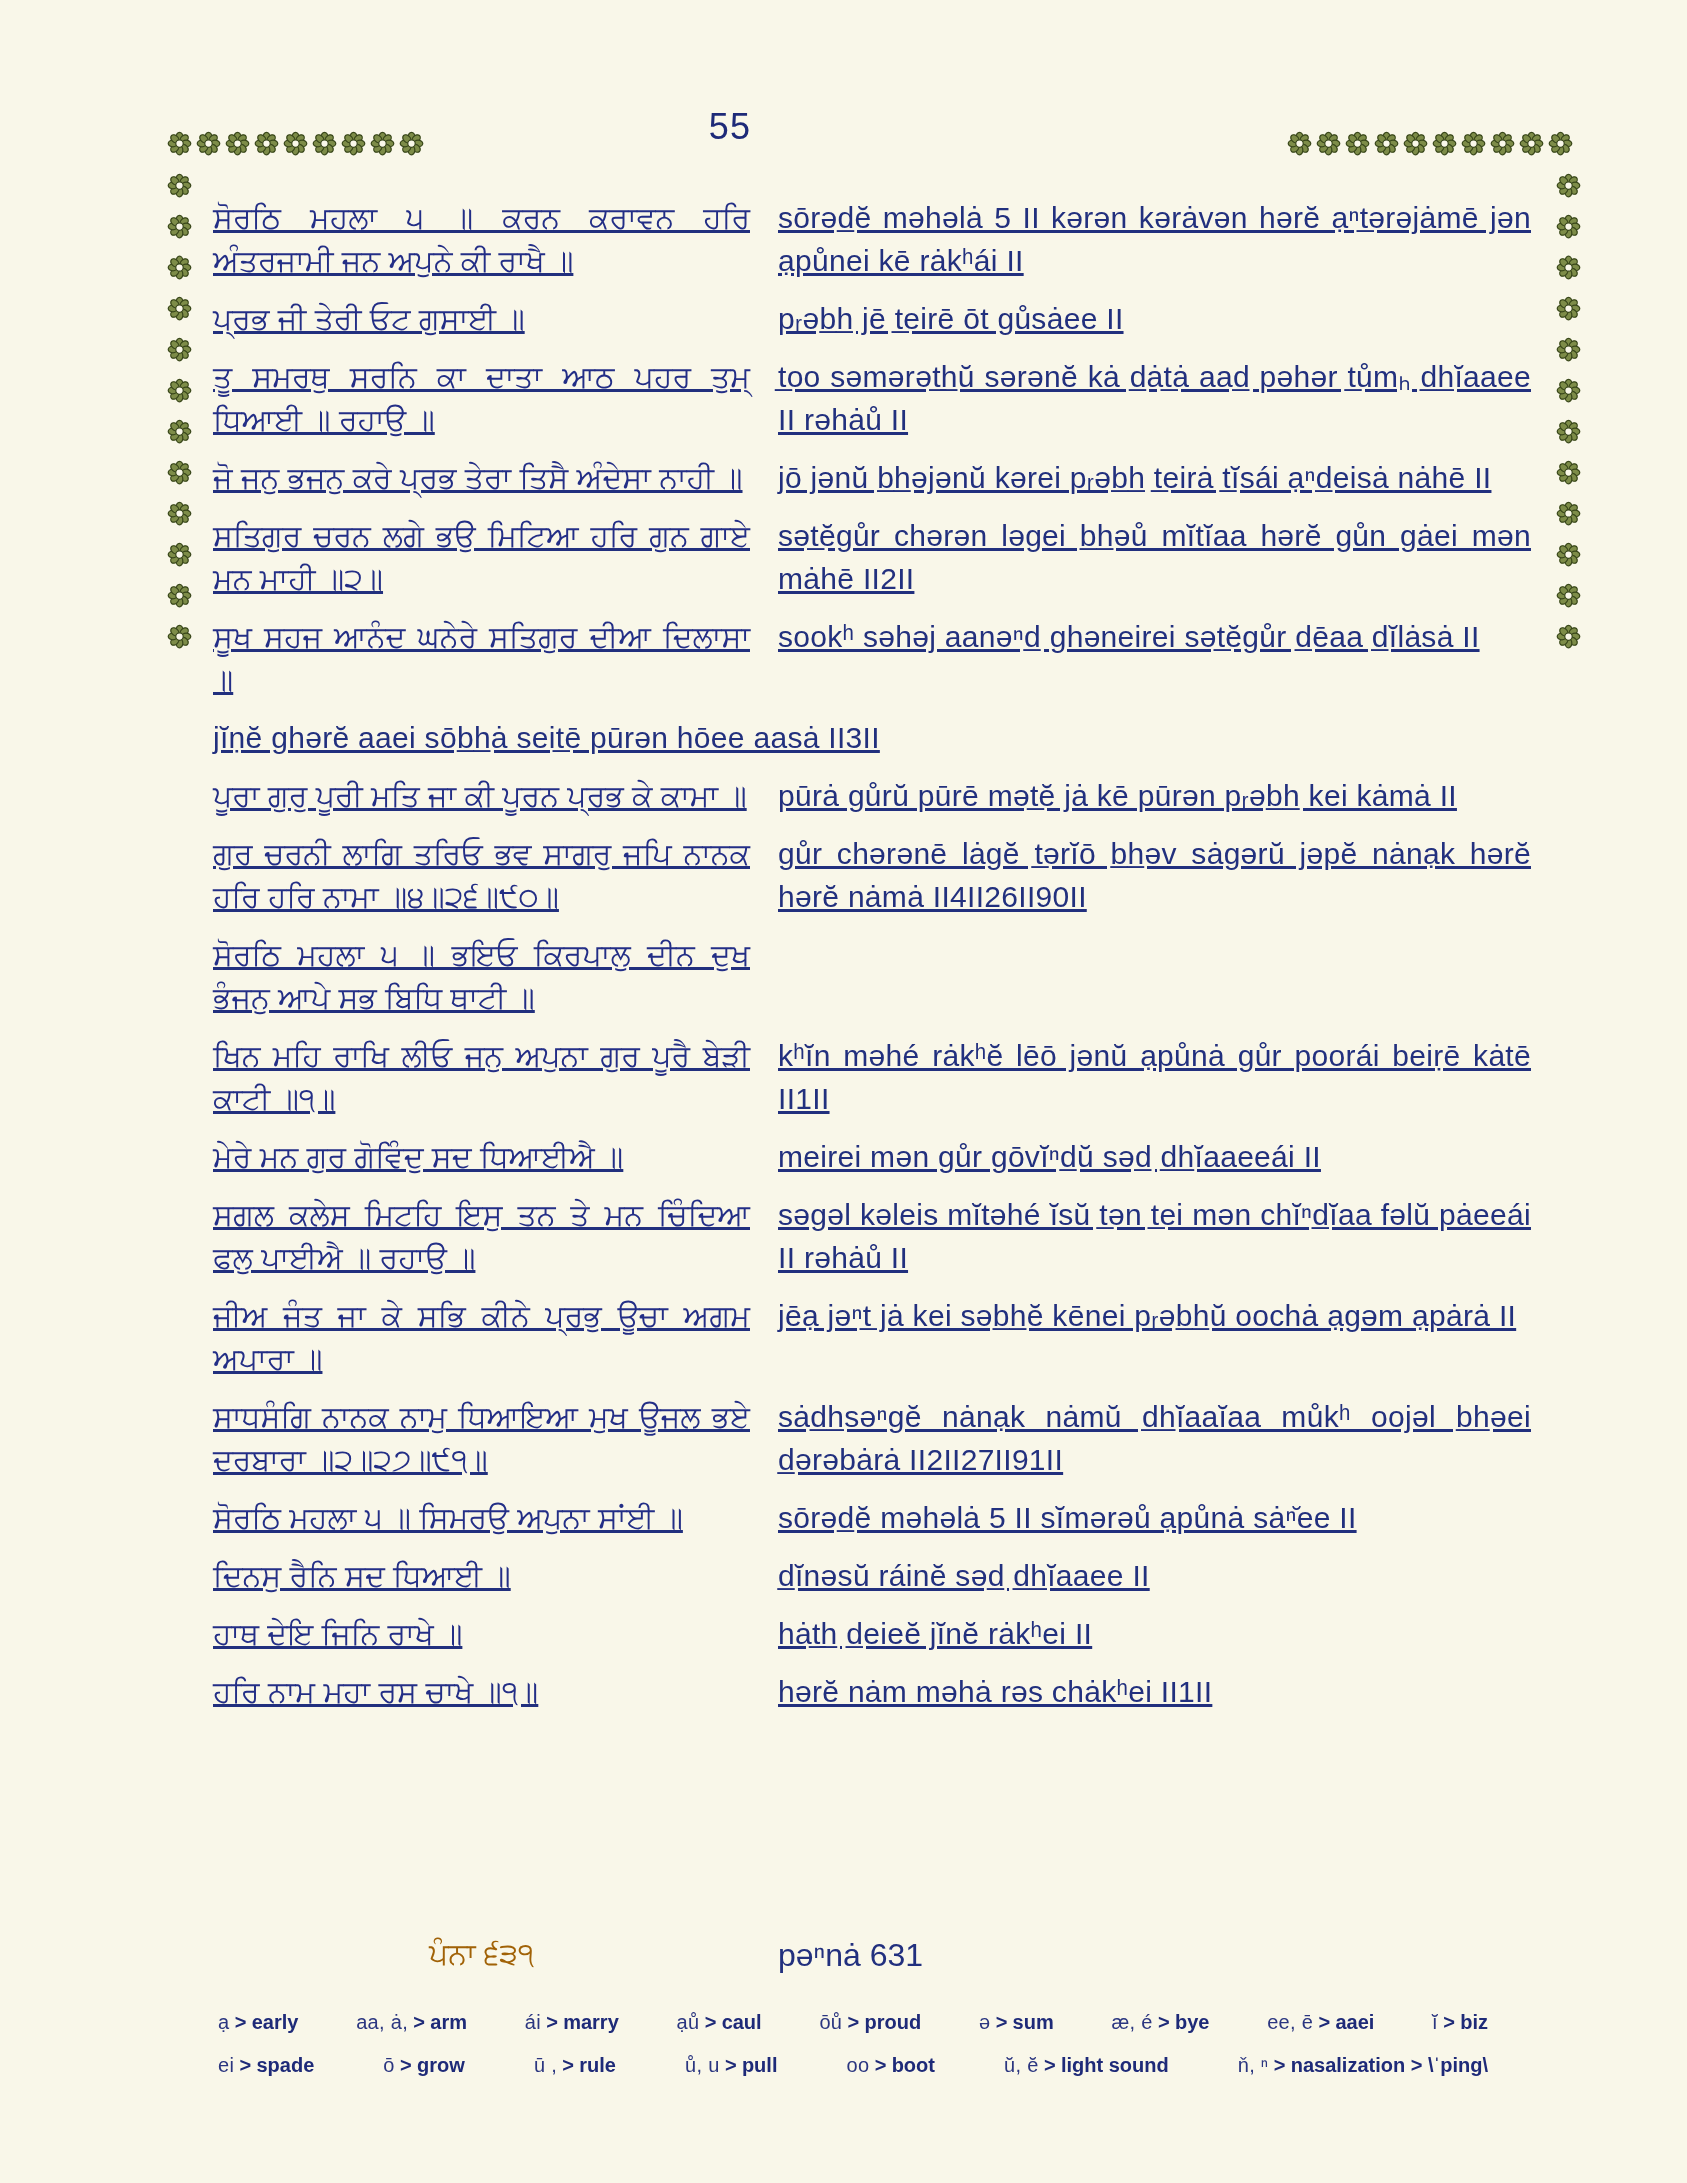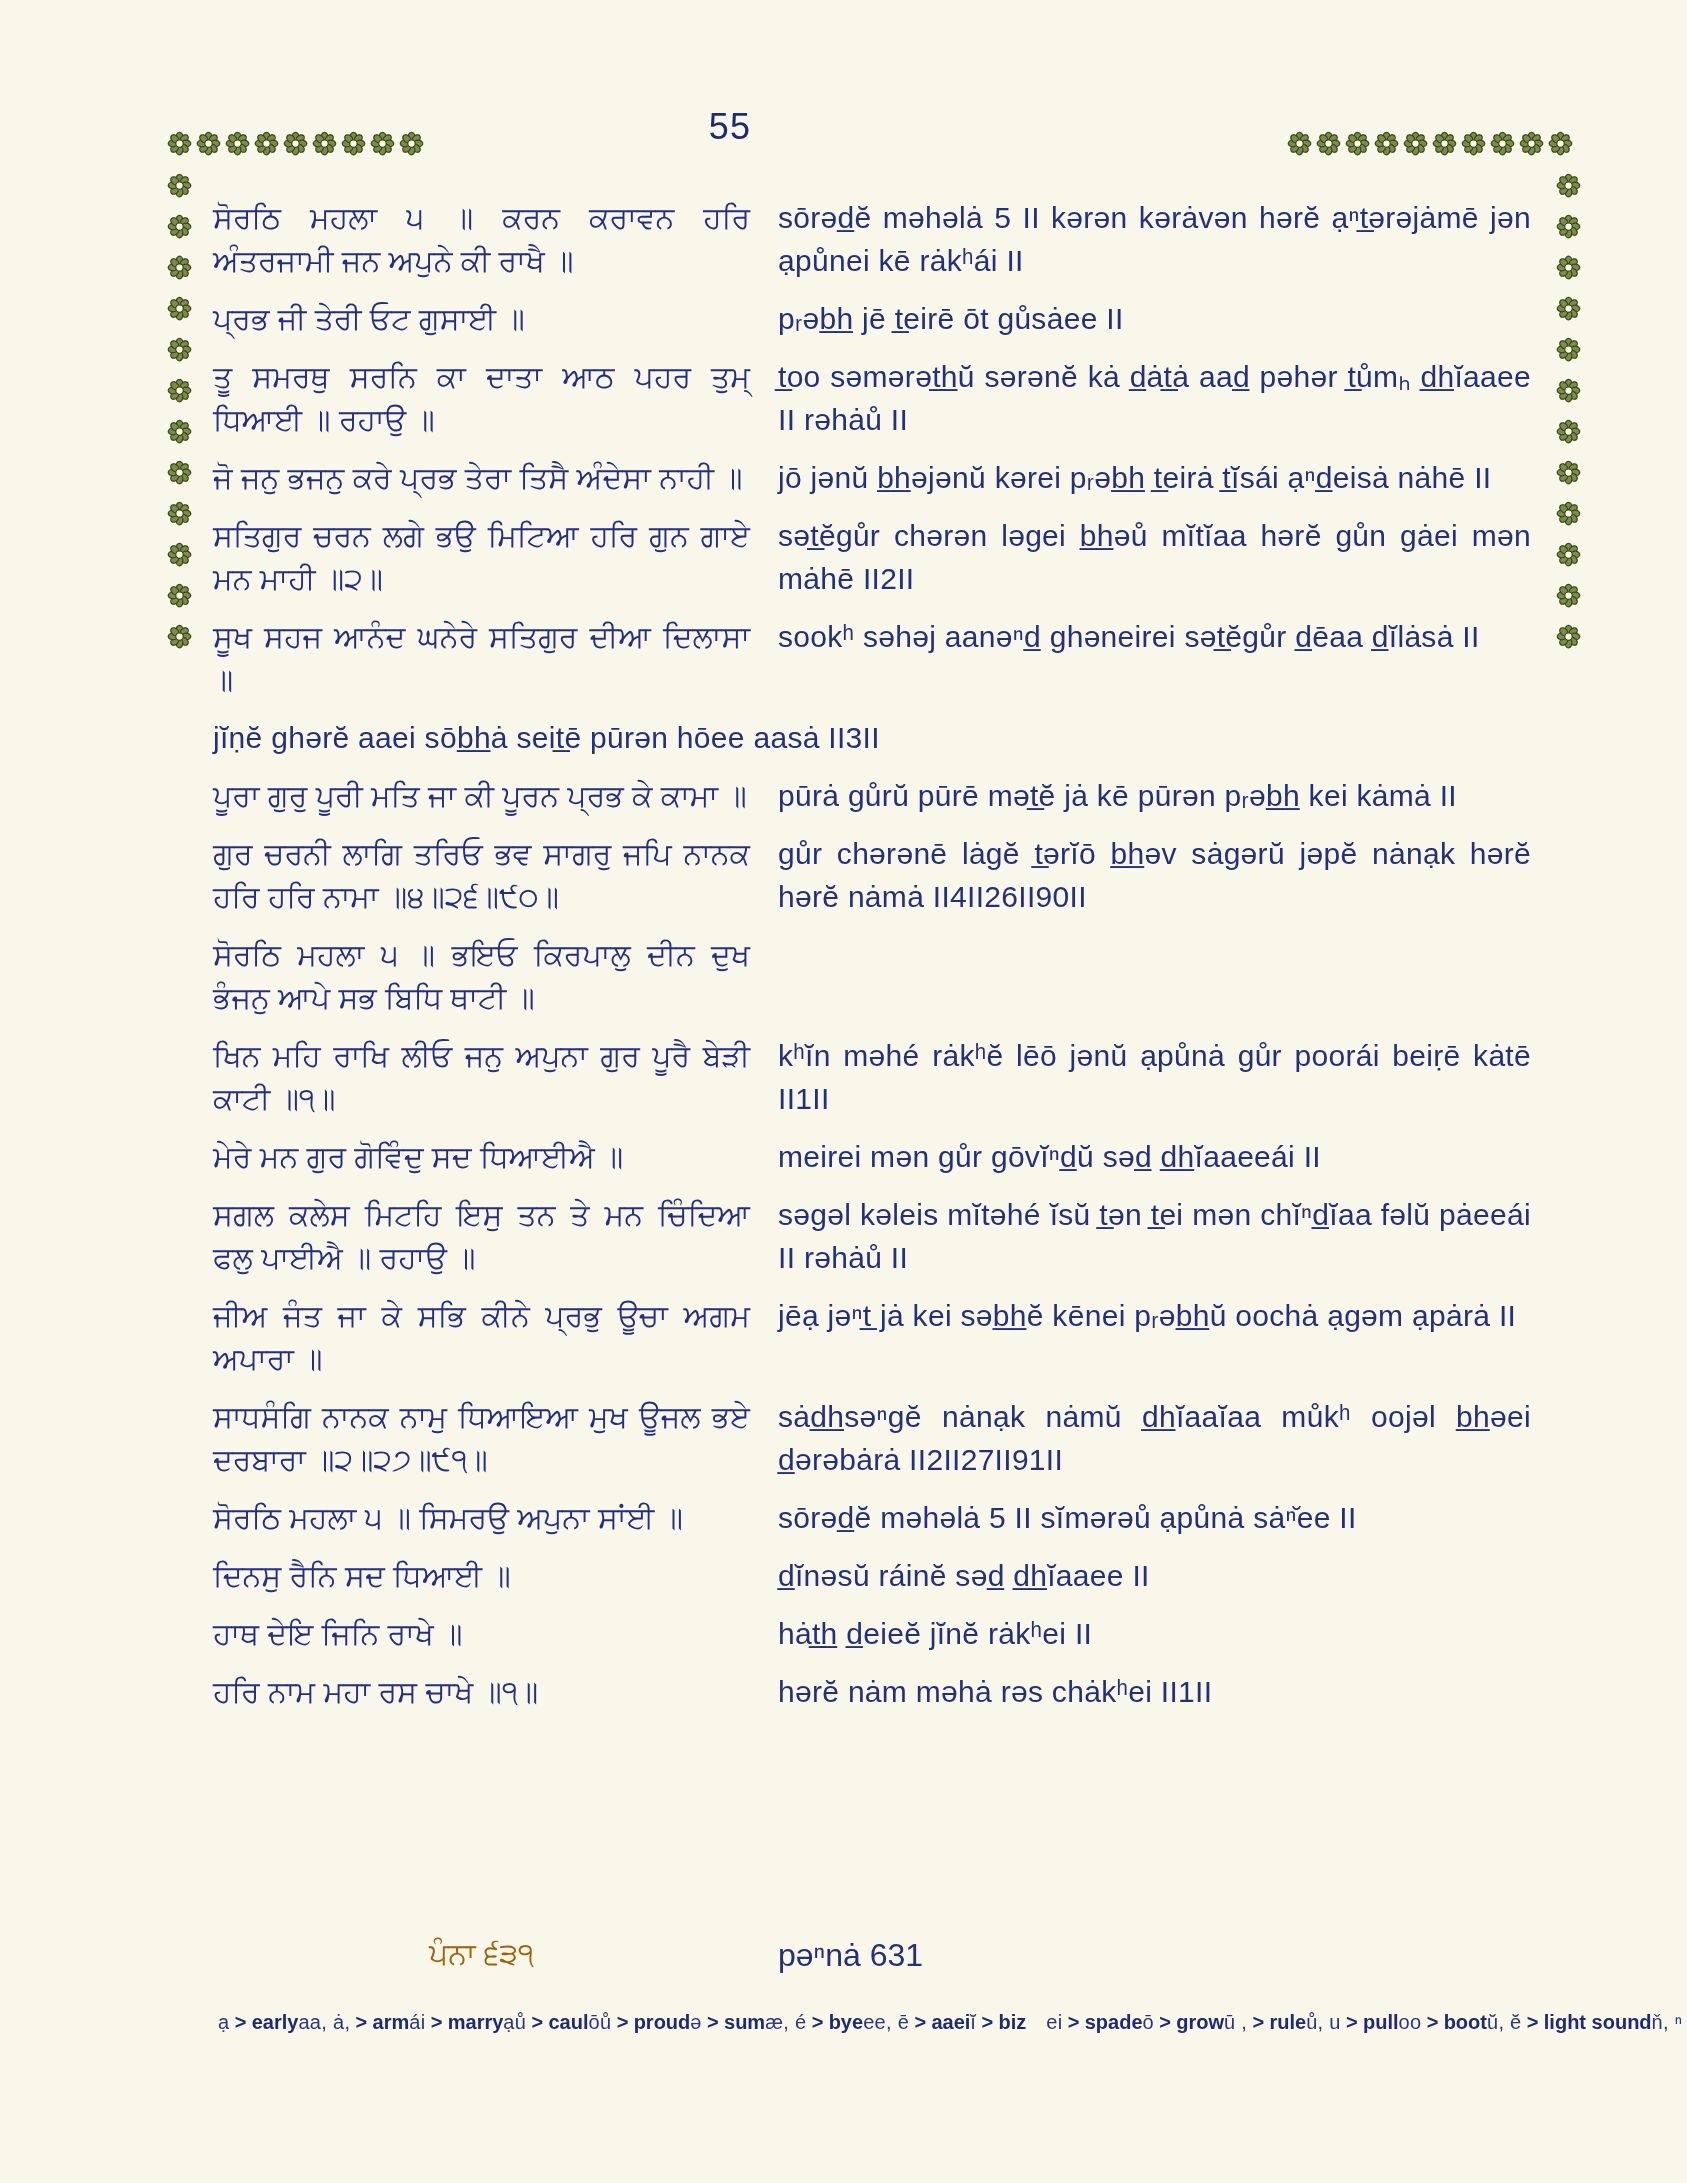--- a/index.html
+++ b/index.html
@@ -22,21 +22,21 @@
   .border-col { position:absolute; display:flex; flex-direction:column; gap:16px; }
   .b-top-left  { left:167px;  top:131px; }
   .b-top-right { left:1287px; top:131px; }
   .b-left-col  { left:167px;  top:173px; }
   .b-right-col { left:1556px; top:173px; }
   
   .content {
     position:absolute; left:213px; top:196px; width:1318px;
     display:flex; flex-direction:column; gap:15px;
   }
-  .vrow { display:flex; gap:28px; }
+  .vrow { display:flex; gap:28px;text-decoration:underline; }
   .g-cell {
     width:537px; flex:0 0 537px;
     font-size:30px; line-height:43px; color:#232e86;
     text-align:justify;
   }
   .r-cell {
     flex:1;
     font-size:30px; line-height:43px; font-weight:300; color:#22307e;
     text-align:justify; letter-spacing:0.3px;
   }
@@ -45,21 +45,21 @@
     position:absolute; top:1937px; left:213px; width:537px;
     text-align:center; font-size:30px; color:#a16207;
   }
   .r-page-label {
     position:absolute; top:1937px; left:778px; width:753px;
     font-size:32px; font-weight:400; color:#22307e;
   }
   
   .key {
     position:absolute; left:218px; top:2011px; width:1270px;
-    display:flex; flex-direction:row; gap:20px;
+    display:flex; flex-direction:column; gap:20px;
   }
   .key-row { display:flex; justify-content:space-between; align-items:baseline; }
   .key-item { white-space:nowrap; font-size:20px; }
   .ksym  { font-weight:300; color:#2b3680; letter-spacing:0.3px; }
   .ksep  { font-weight:700; color:#1e2a78; padding:0 5.3px; }
   .kword { font-weight:700; color:#1e2a78; }
 </style>
 </head>
 <body>
 

